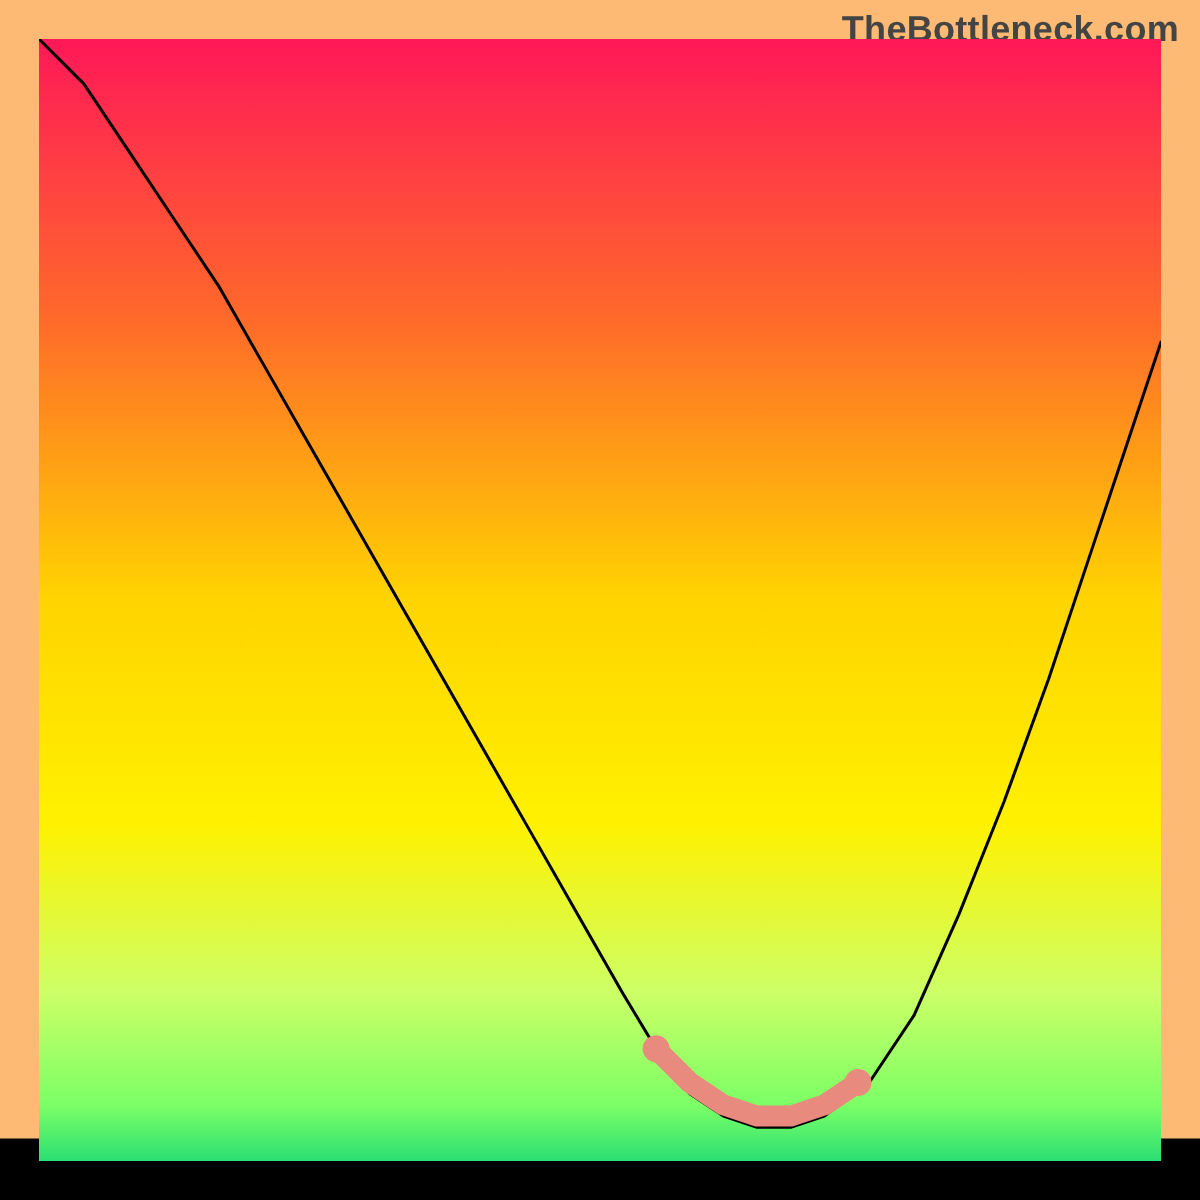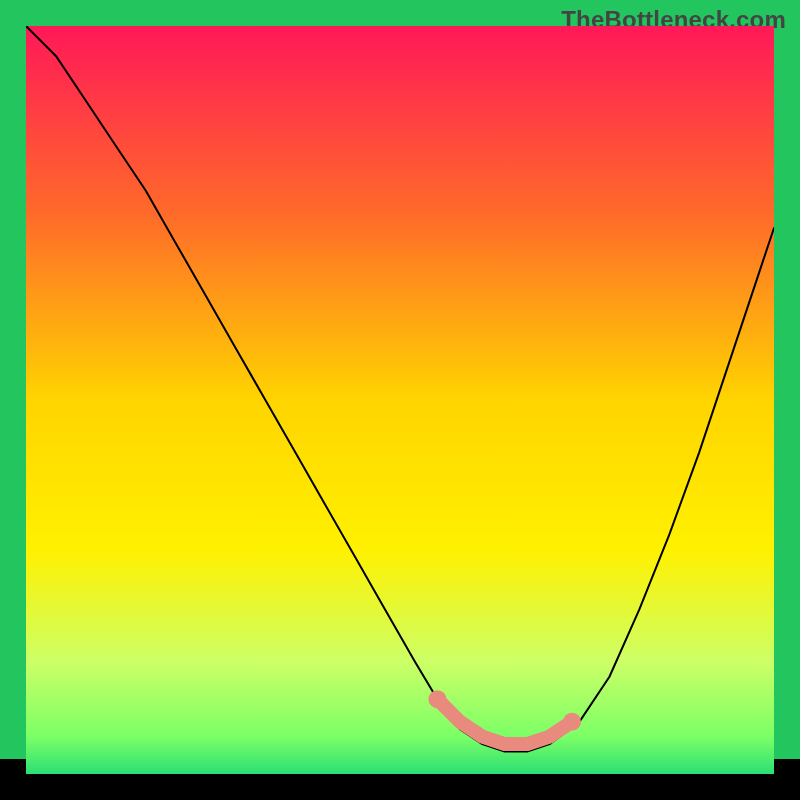--- a/index.html
+++ b/index.html
@@ -1,21 +1,21 @@
 <!DOCTYPE html>
 <html><head>
 <meta charset="utf-8">
 <style>
   * { margin: 0; padding: 0; box-sizing: border-box; }
   html, body { width: 800px; height: 800px; overflow: hidden; background: #000; }
   .frame {
     position: relative;
     width: 800px;
     height: 759px;
-    background: #22c55e;
+    background: #fdba74;
   }
   .watermark {
     position: absolute;
     top: 6px;
     right: 14px;
     color: #444;
     font-family: Arial, Helvetica, sans-serif;
     font-size: 24px;
     font-weight: 600;
     letter-spacing: 0.2px;

